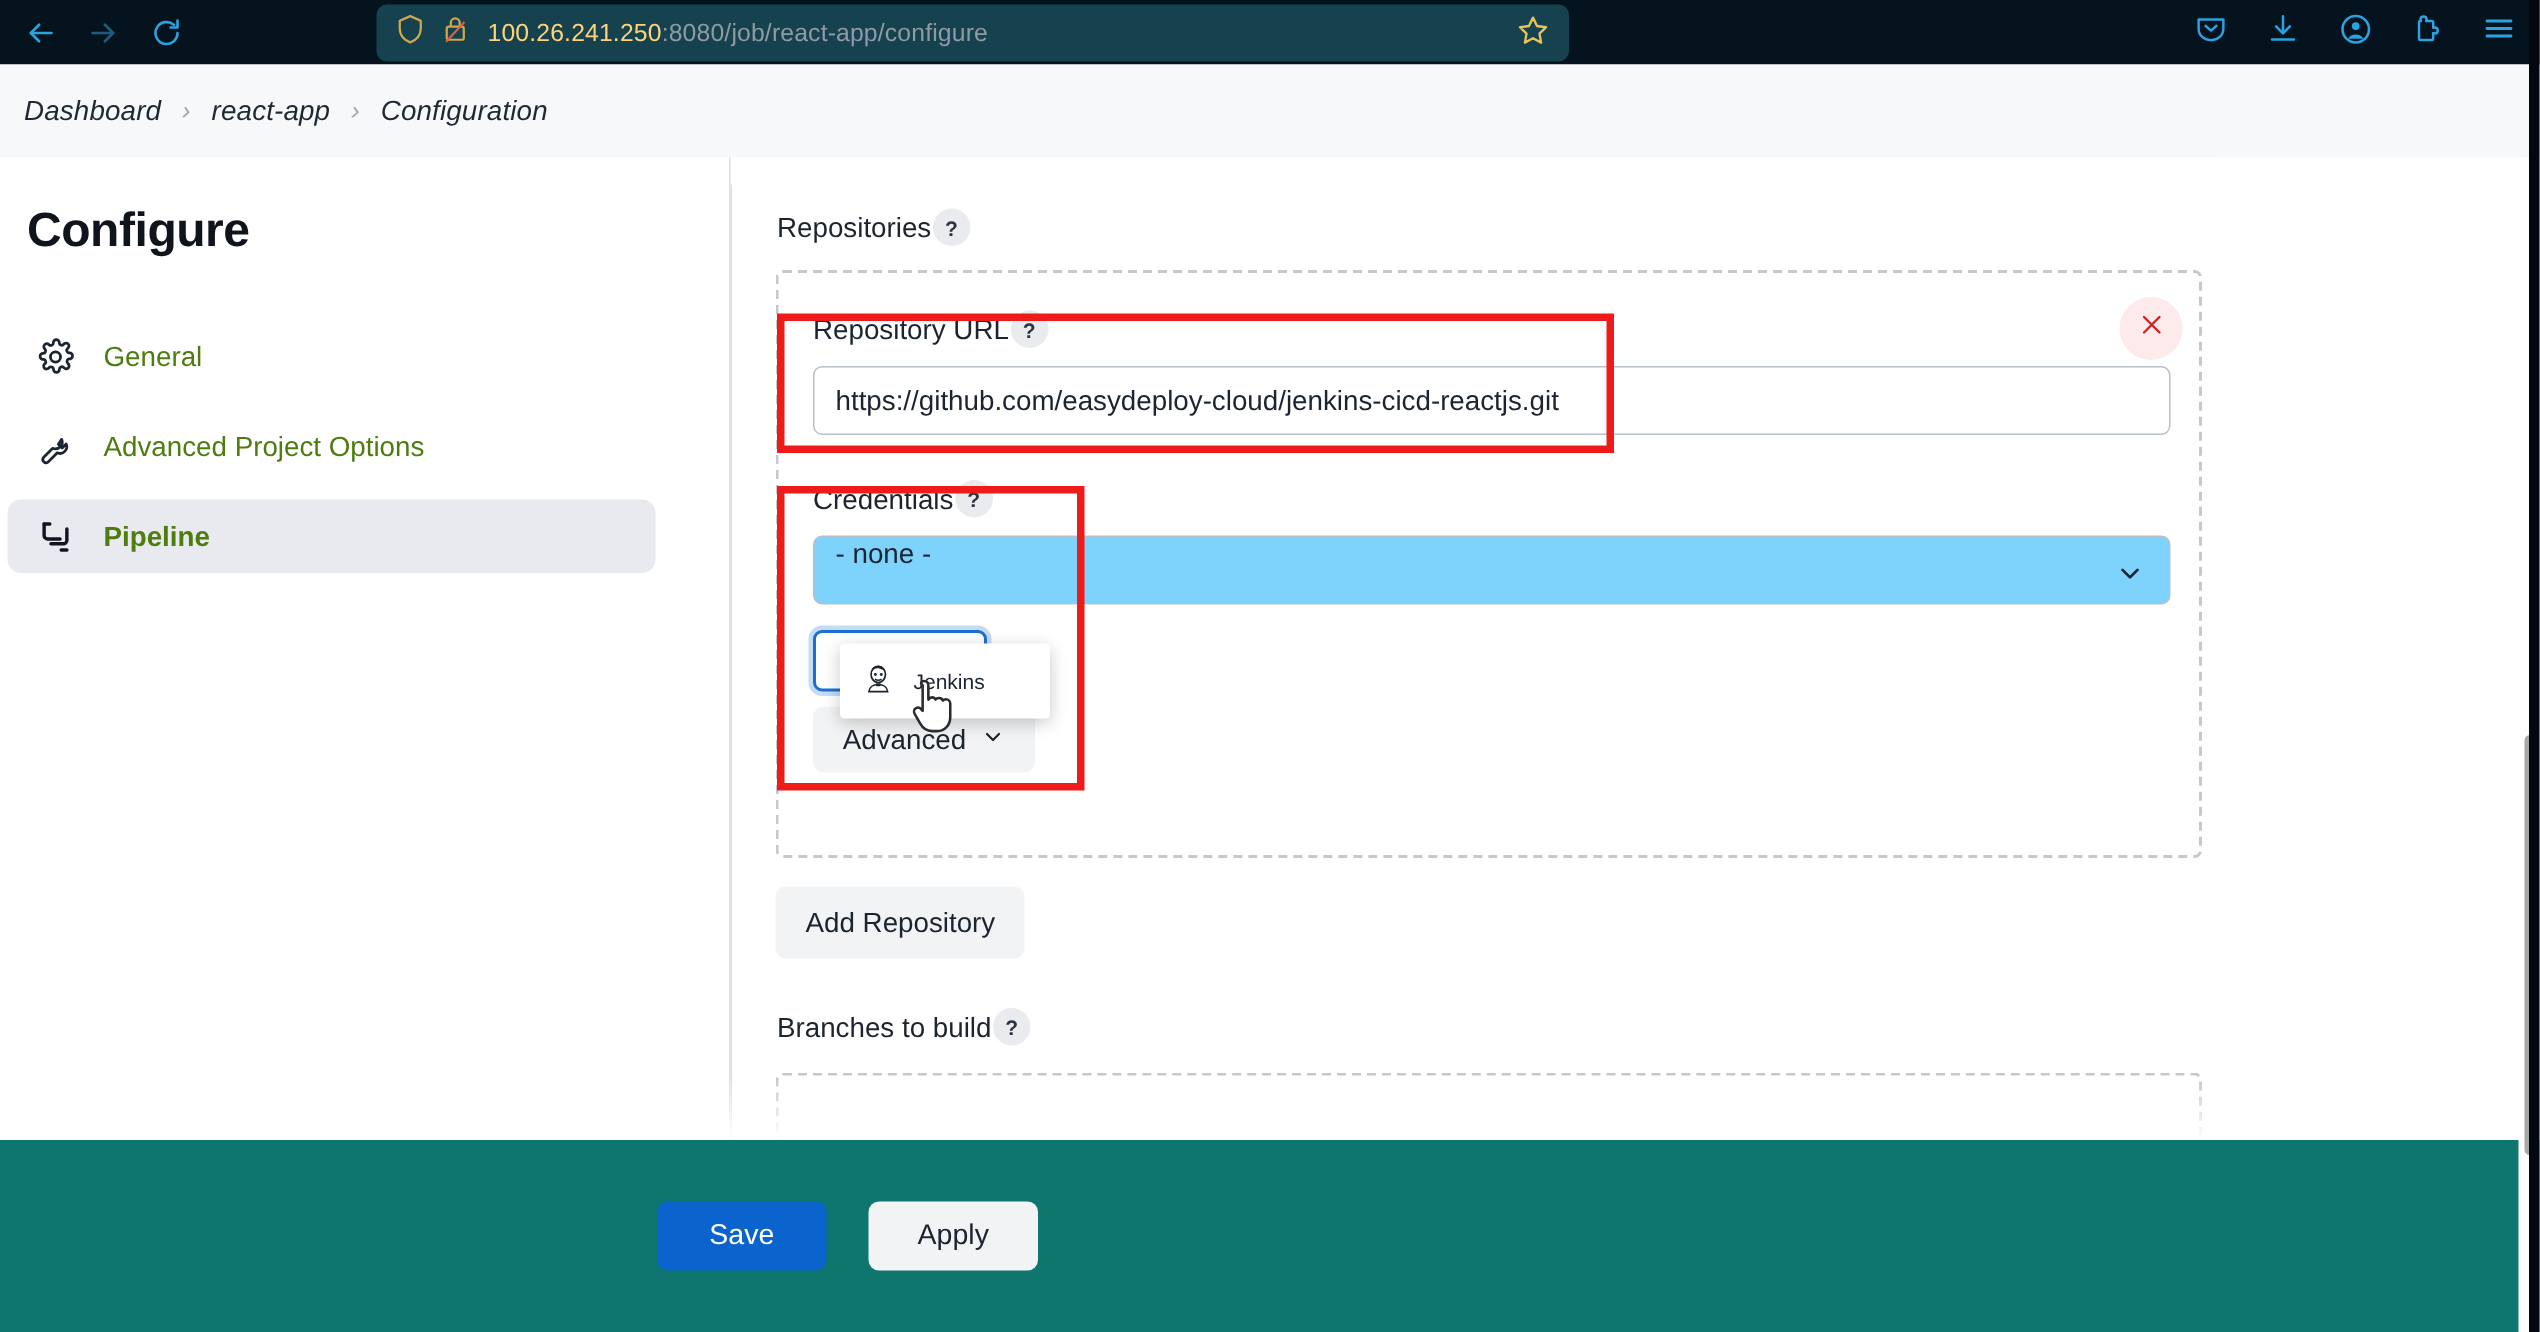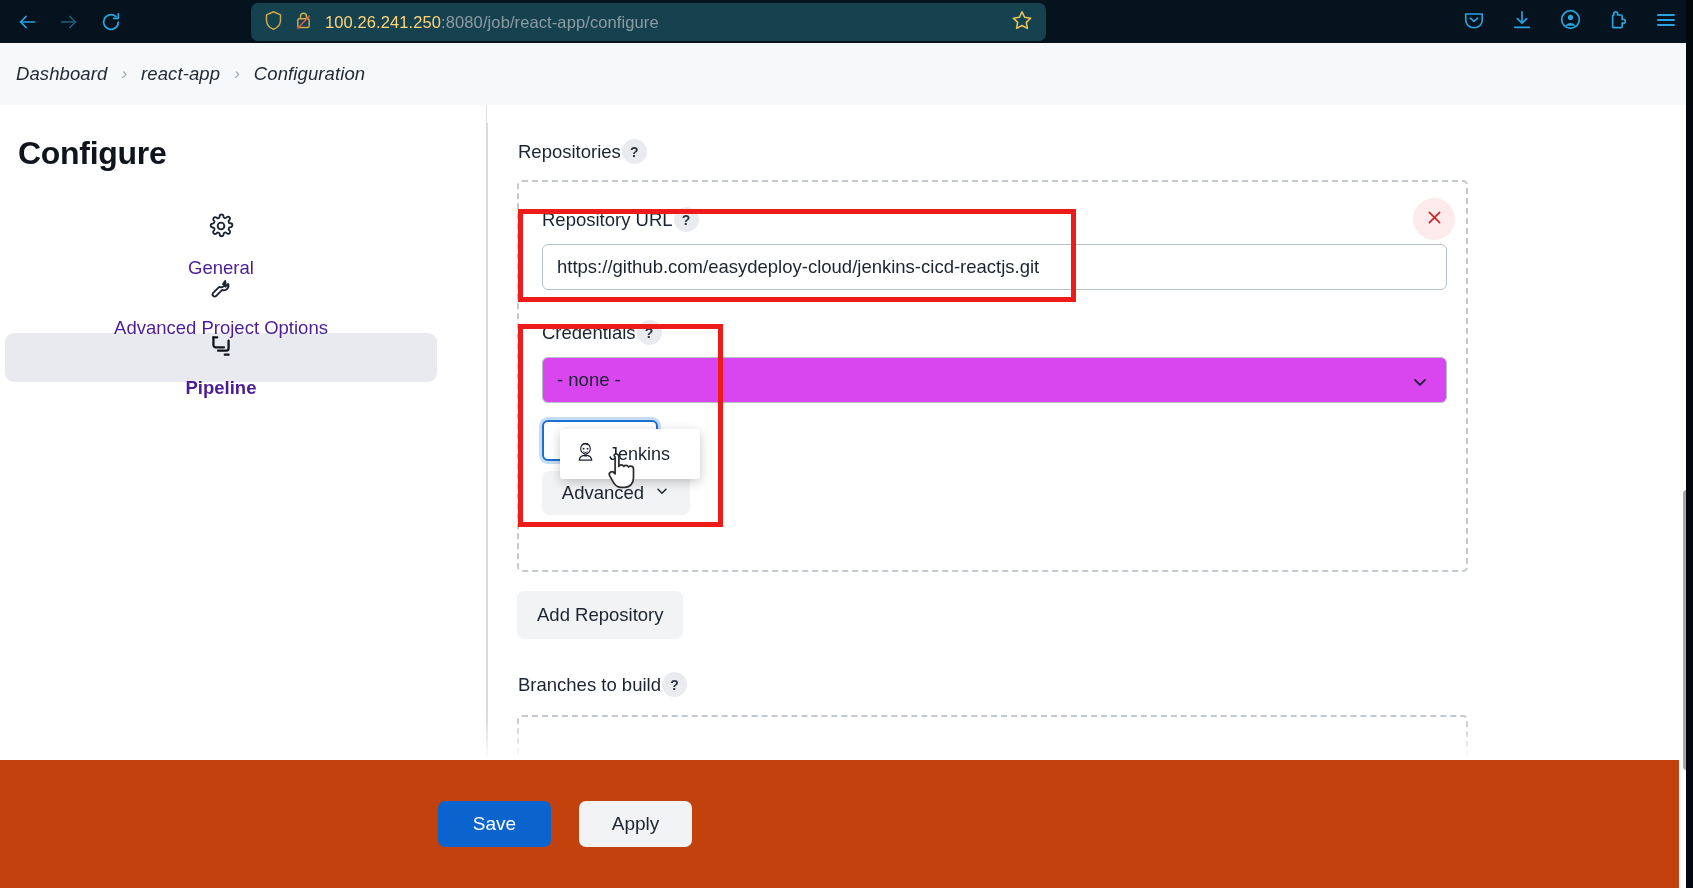--- a/index.html
+++ b/index.html
@@ -91,23 +91,22 @@
     color: #10141c; letter-spacing: -0.3px;
   }
   .side-nav { position: absolute; left: 5px; top: 108px; width: 432px; }
   .side-item {
     display: flex; align-items: center;
     gap: 18px;
     height: 49px;
     padding: 0 18px;
     border-radius: 9px;
     margin-bottom: 11px;
-    color: #4c1d95;
+    color: #4d7c0f;
     font-size: 18.5px;
-    flex-direction: column;
   }
   .side-item.active { background: #e8eaf0; font-weight: bold; }
   .side-icon { width: 28px; display:flex; align-items:center; justify-content:center; }
 
   
   .main {
     position: absolute; left: 487px; top: 0;
     width: 1206px; height: 783px;
     overflow: hidden;
   }
@@ -157,25 +156,25 @@
     color: #1b2430;
     padding: 0 14px;
     font-family: "Liberation Sans", sans-serif;
     display: flex; align-items: center;
   }
 
   .select-input {
     width: 905px; height: 46px;
     border: 1.5px solid #b6c0c6;
     border-radius: 6px;
-    background: #d946ef;
+    background: #7dd3fc;
     font-size: 18.5px;
     color: #1b2430;
     padding: 0 14px;
-    display: flex; align-items: center;
+    display: flex; 
     position: relative;
   }
   .select-chev { position: absolute; right: 16px; top: 14px; }
 
   .row-url { position: absolute; left: 23px; top: 25px; }
   .row-url .field-label { margin-bottom: 12px; }
 
   .row-cred { position: absolute; left: 23px; top: 138px; }
   .row-cred .field-label { margin-bottom: 12px; }
 
@@ -198,21 +197,21 @@
     width: 140px;
     background: #ffffff;
     box-shadow: 0 3px 11px rgba(0,0,0,0.22);
     border-radius: 3px;
     padding: 7px 0;
     z-index: 20;
   }
   .add-menu-item {
     display: flex; align-items: center; gap: 12px;
     height: 36px; padding: 0 14px;
-    font-size: 18px; color: #1b2430;
+    font-size: 14px; color: #1b2430;
   }
 
   .advanced-btn {
     position: absolute; left: 23px; top: 289px;
     min-width: 148px; height: 44px;
     background: #f1f3f5;
     border-radius: 7px;
     display: flex; align-items: center; justify-content: center;
     gap: 10px;
     font-size: 18.5px; color: #1b2430;
@@ -259,21 +258,21 @@
   
   .footer-fade {
     position: absolute; left: 0; bottom: 128px;
     width: 1693px; height: 42px;
     background: linear-gradient(to bottom, rgba(255,255,255,0), #ffffff);
     z-index: 25;
   }
   .footer {
     position: absolute; left: 0; bottom: 0;
     width: 1693px; height: 128px;
-    background: #c2410c;
+    background: #0f766e;
     display: flex; align-items: center;
     padding-left: 438px;
     gap: 28px;
     z-index: 30;
   }
   .btn-save {
     width: 113px; height: 46px;
     background: #0b63ce;
     color: #ffffff;
     border: none; border-radius: 7px;

